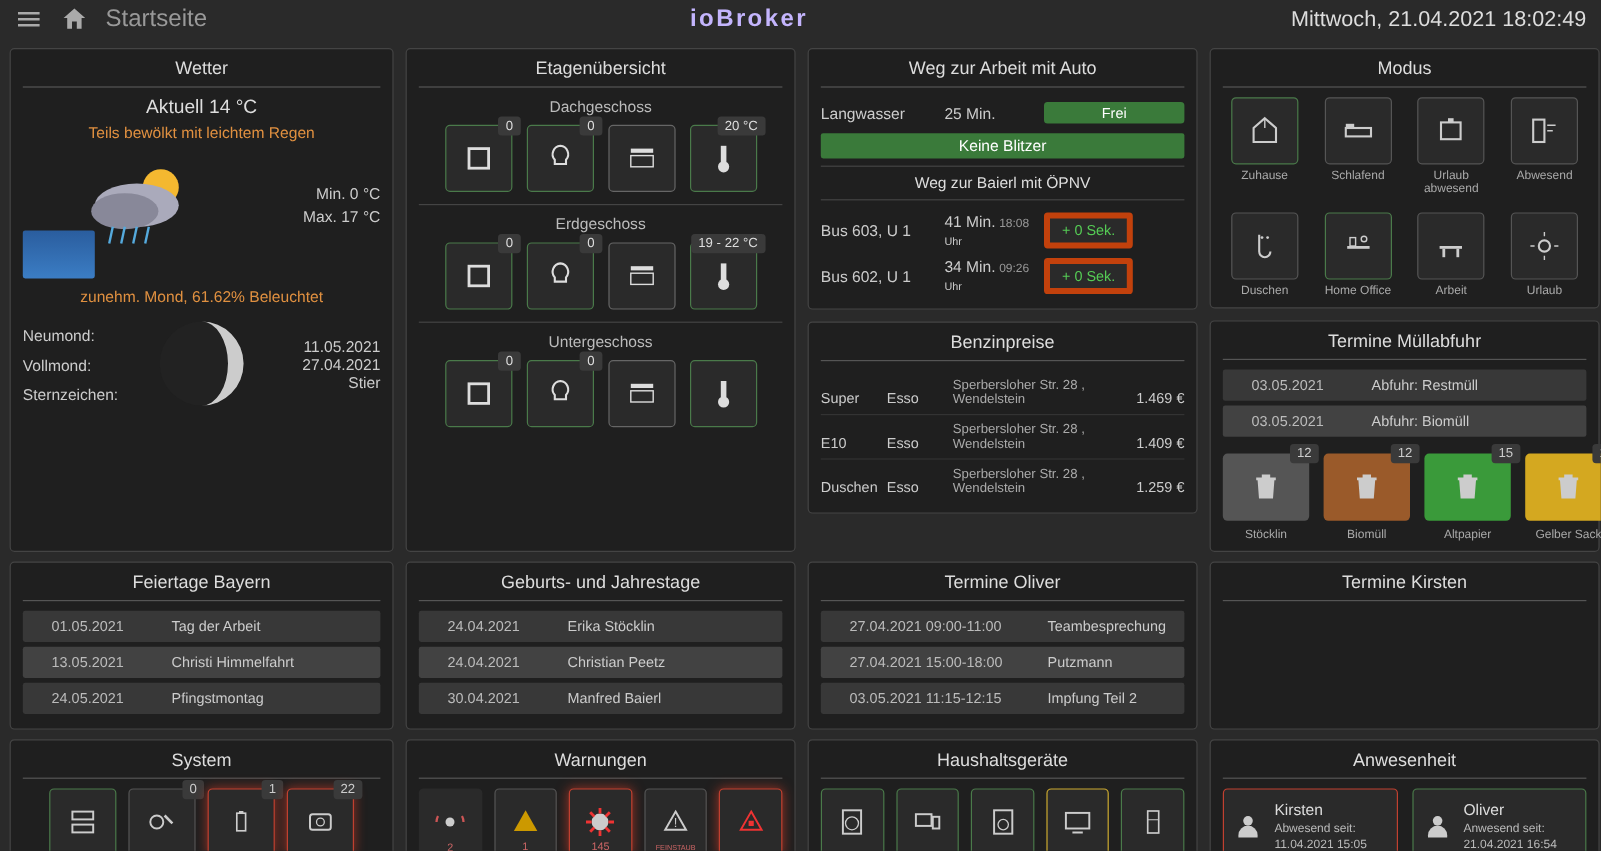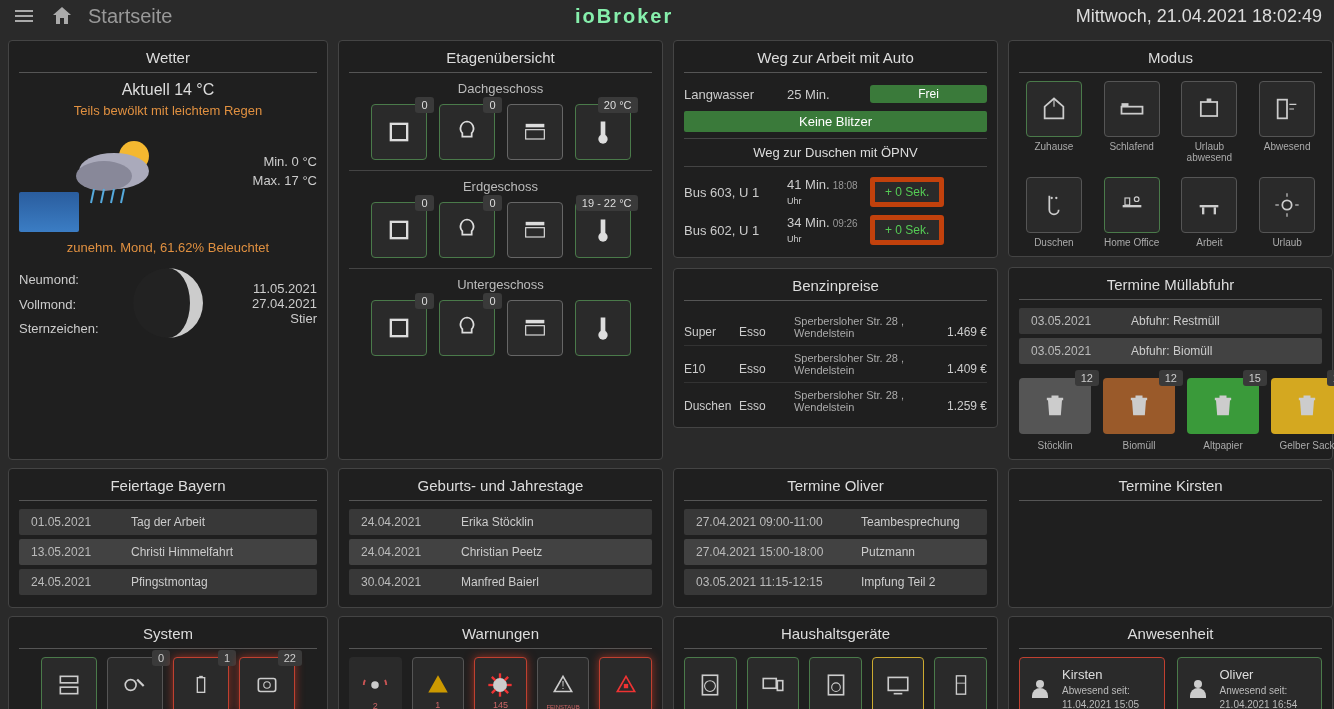--- a/index.html
+++ b/index.html
@@ -14,21 +14,21 @@
 }
 .topbar {
   display: flex;
   align-items: center;
   padding: 4px 12px;
   color: #888;
   font-size: 18px;
 }
 .topbar .menu-icon, .topbar .home-icon { width: 24px; height: 24px; margin-right: 14px; color: #aaa; }
 .topbar .title { color: #999; font-size: 20px; }
-.topbar .logo { margin-left: auto; margin-right: auto; color: #86efac; font-size: 20px; font-weight: bold; letter-spacing: 2px; }
+.topbar .logo { margin-left: auto; margin-right: auto; color: #c4b5fd; font-size: 20px; font-weight: bold; letter-spacing: 2px; }
 .topbar .datetime { color: #ddd; font-size: 18px; }
 .grid {
   display: grid;
   grid-template-columns: 320px 325px 325px 325px;
   gap: 10px;
   padding: 8px;
 }
 .card {
   background: #1f1f1f;
   border: 1px solid #444;
@@ -85,21 +85,21 @@
 .fuel-row { display: flex; align-items: flex-end; padding: 6px 0; border-bottom: 1px solid #333; font-size:12px;}
 .fuel-row:last-child{border:none;}
 .fuel-row .f1{flex:0 0 55px;} .fuel-row .f2{flex:0 0 55px;} .fuel-row .f3{flex:1; font-size:11px; color:#aaa;} .fuel-row .f4{flex:0 0 55px; text-align:right;}
 
 .mode-grid { display: grid; grid-template-columns: repeat(4, 1fr); gap: 14px 8px; }
 .mode-tile { width: 56px; height: 56px; background: #2a2a2a; border: 1px solid #555; border-radius: 4px; display:flex; align-items:center; justify-content:center; position:relative; margin:0 auto;}
 .mode-tile.active { border-color: #4a7a4a; }
 .mode-label { text-align: center; font-size: 10px; color: #aaa; margin-top: 4px;}
 .mode-cell { text-align:center; }
 
-.list-row { display: flex; padding: 6px 12px; background: #383838; margin-bottom: 4px; border-radius: 2px; font-size:12px;}
+.list-row { display: flex; padding: 6px 24px; background: #383838; margin-bottom: 4px; border-radius: 2px; font-size:12px;}
 .list-row.alt { background: #424242; }
 .list-row .d { flex: 0 0 100px; color: #bbb;}
 .list-row .d2 { flex: 0 0 165px; color: #bbb;}
 .list-row .t { flex: 1; color: #ccc;}
 
 .trash-row { display: flex; gap: 12px; justify-content: space-around; margin-top: 14px;}
 .trash-tile { width: 72px; height: 56px; border-radius: 4px; display:flex; align-items:center; justify-content:center; position:relative;}
 .trash-tile.gray { background:#555; } .trash-tile.brown{background:#9a5a2a;} .trash-tile.green{background:#3a9a3a;} .trash-tile.yellow{background:#d4a820;}
 .trash-tile .badge { position:absolute; top:-8px; right:-8px; background:#3a3a3a; padding:2px 6px; border-radius:3px; font-size:11px;}
 .trash-cell{text-align:center;}
@@ -278,21 +278,21 @@
 
   <div style="display:flex; flex-direction:column; gap:10px;">
     <div class="card">
       <div class="card-title">Weg zur Arbeit mit Auto</div>
       <div class="row-line">
         <span class="c1">Langwasser</span>
         <span class="c2">25 Min.</span>
         <span class="pill-green" style="flex:1;">Frei</span>
       </div>
       <div class="bar-green">Keine Blitzer</div>
-      <div class="subtitle">Weg zur Duschen mit ÖPNV</div>
+      <div class="subtitle">Weg zur Baierl mit ÖPNV</div>
       <div id="transit-rows">
           <div class="row-line">
             <span class="c1">Bus 603, U 1</span>
             <span class="c2">41 Min.<span class="small-time">18:08</span> <span style="font-size:9px;">Uhr</span></span>
             <span class="delay-btn">+ 0 Sek.</span>
           </div>
           <div class="row-line">
             <span class="c1">Bus 602, U 1</span>
             <span class="c2">34 Min.<span class="small-time">09:26</span> <span style="font-size:9px;">Uhr</span></span>
             <span class="delay-btn">+ 0 Sek.</span>

